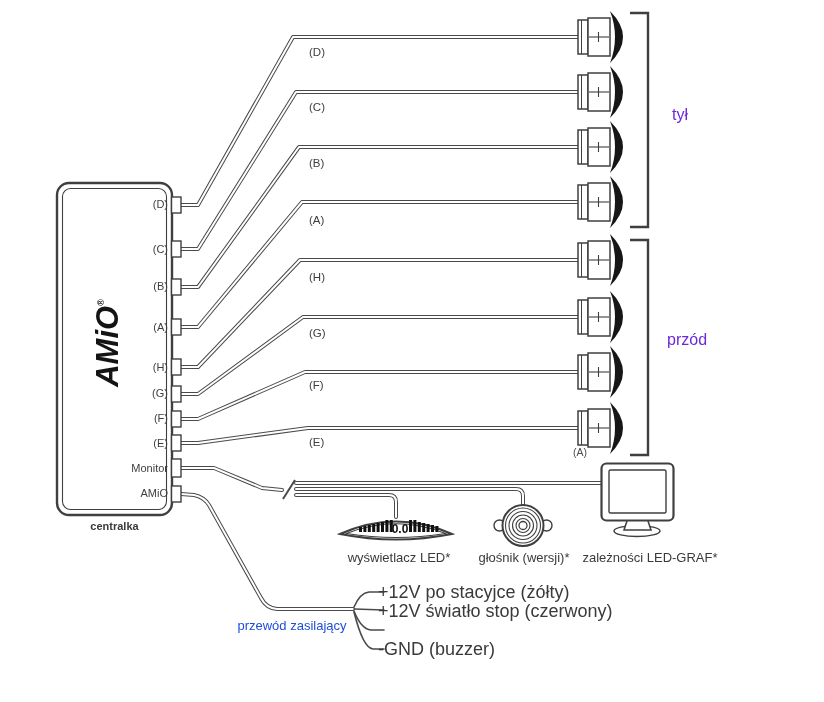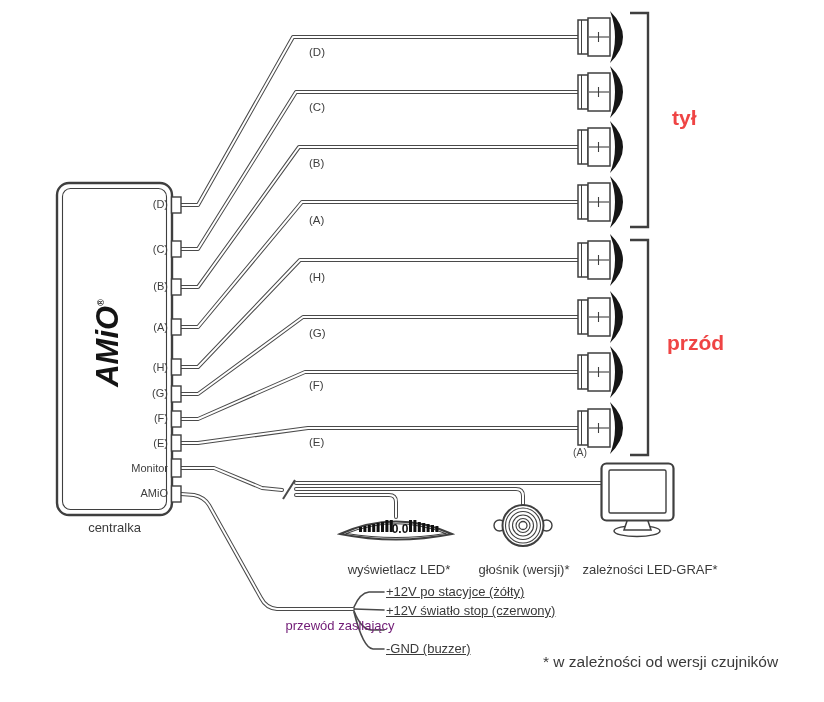--- a/index.html
+++ b/index.html
@@ -2,26 +2,26 @@
 <html><head>
 <meta charset="utf-8">
 <style>
   html,body{margin:0;padding:0;background:#fff;}
   body{width:824px;height:702px;overflow:hidden;font-family:"Liberation Sans",sans-serif;}
   .stage{position:relative;width:824px;height:702px;background:#ffffff;}
   .stage svg{position:absolute;left:0;top:0;}
   .lbl{position:absolute;color:#3e3e3e;white-space:nowrap;}
   .port-label{right:656px;font-size:11px;line-height:14px;text-align:right;}
   .wire-label{left:309px;font-size:11.5px;line-height:14px;}
-  .grp{font-size:21px;font-weight:700;color:#ef4444;}
-  .dev{font-size:13px;transform:translateX(-50%);color:#3a3a3a;margin-top:12px;}
-  .branch{left:386px;font-size:13px;line-height:14px;color:#3a3a3a;text-decoration:underline;}
+  .grp{font-size:16px;font-weight:400;color:#6d28d9;}
+  .dev{font-size:13px;transform:translateX(-50%);color:#3a3a3a;}
+  .branch{left:378px;font-size:18px;line-height:14px;color:#3a3a3a;}
   .tag{font-size:10.5px;color:#4a4a4a;}
-  .caption{left:57px;width:115px;text-align:center;font-size:13px;color:#3a3a3a;}
-  .cable-lbl{font-size:13px;transform:translateX(-50%);color:#701a75;margin-left:48px;}
+  .caption{left:57px;width:115px;text-align:center;font-size:11px;color:#3a3a3a;font-weight:bold;}
+  .cable-lbl{font-size:13px;transform:translateX(-50%);color:#1d4ed8;}
   .footnote{font-size:15.5px;color:#3a3a3a;}
   .logo{position:absolute;left:35px;top:325px;width:131px;height:36px;
         transform:rotate(-90deg);text-align:center;
         font-size:31px;font-weight:bold;font-style:italic;letter-spacing:0px;
         color:#141414;line-height:36px;}
   .logo sup{font-size:9px;font-style:normal;vertical-align:14px;}
   .readout{position:absolute;left:400px;top:522px;transform:translateX(-50%);
            font-size:12px;font-weight:bold;color:#111;}
   
   .w-out{fill:none;stroke:#4a4a4a;stroke-width:4;stroke-linejoin:round;stroke-linecap:round;}
@@ -205,15 +205,14 @@
   <div class="lbl dev" style="left:399px;top:550px">wyświetlacz LED*</div>
   <div class="lbl dev" style="left:524px;top:550px">głośnik (wersji)*</div>
   <div class="lbl dev" style="left:650px;top:550px">zależności LED-GRAF*</div>
   <div class="readout">0.0</div>
 
   <div class="lbl cable-lbl" style="left:292px;top:618px">przewód zasilający</div>
   <div class="lbl branch" style="top:585px">+12V po stacyjce (żółty)</div>
   <div class="lbl branch" style="top:604px">+12V światło stop (czerwony)</div>
   <div class="lbl branch" style="top:642px">-GND (buzzer)</div>
 
-  <div class="lbl footnote" style="left:543px;top:653px">* w zależności od wersji czujników</div>
 
 </div>
 
 </body></html>

